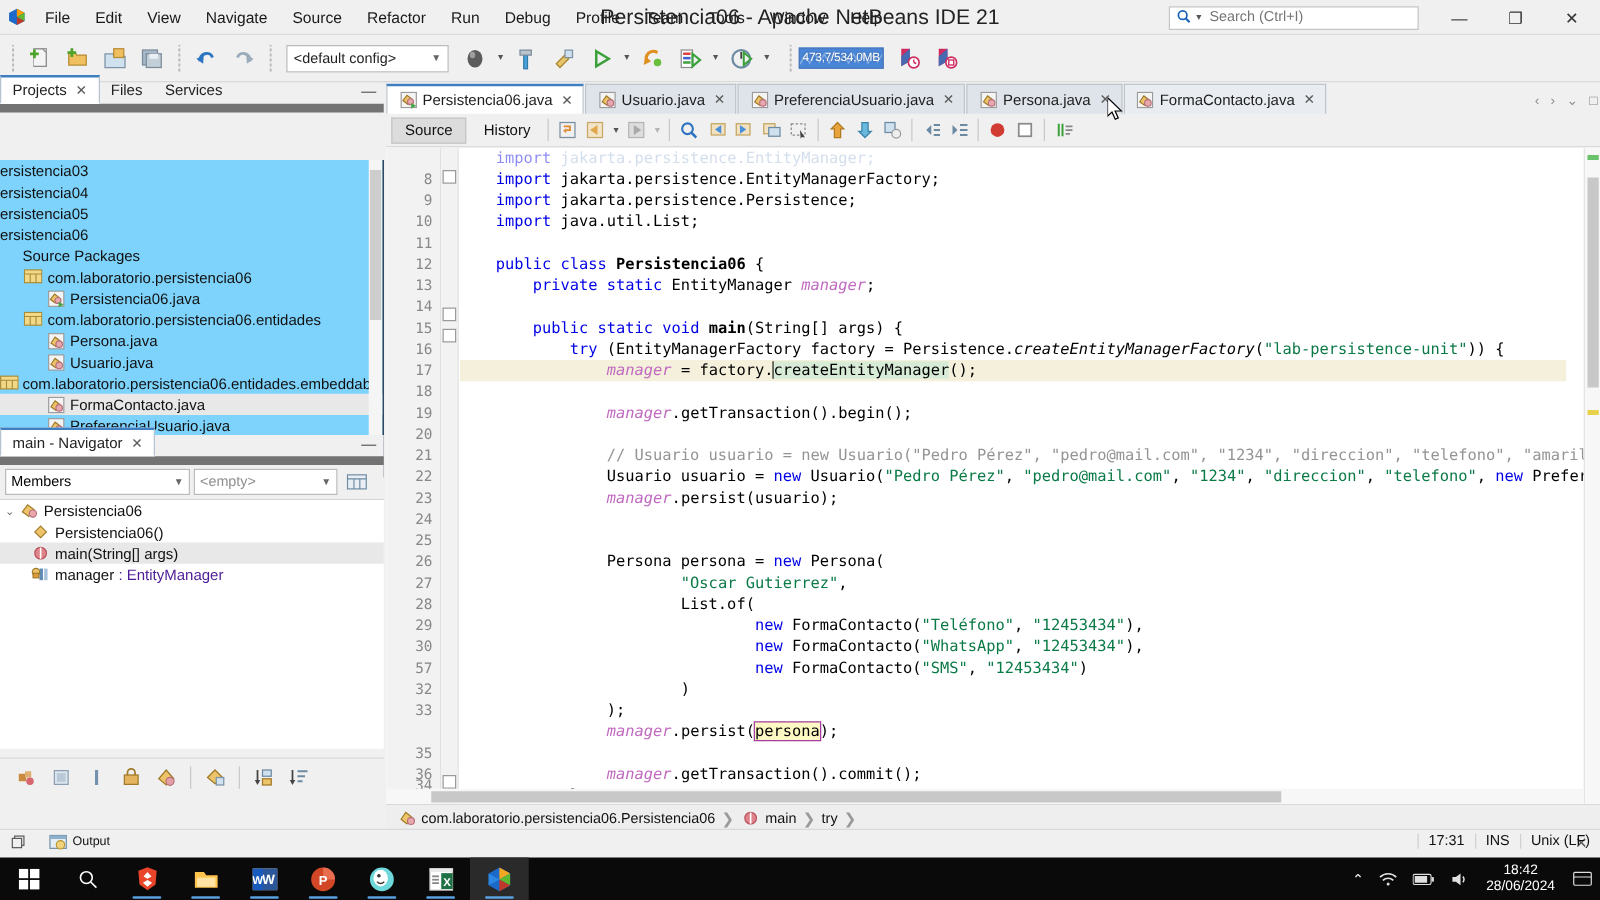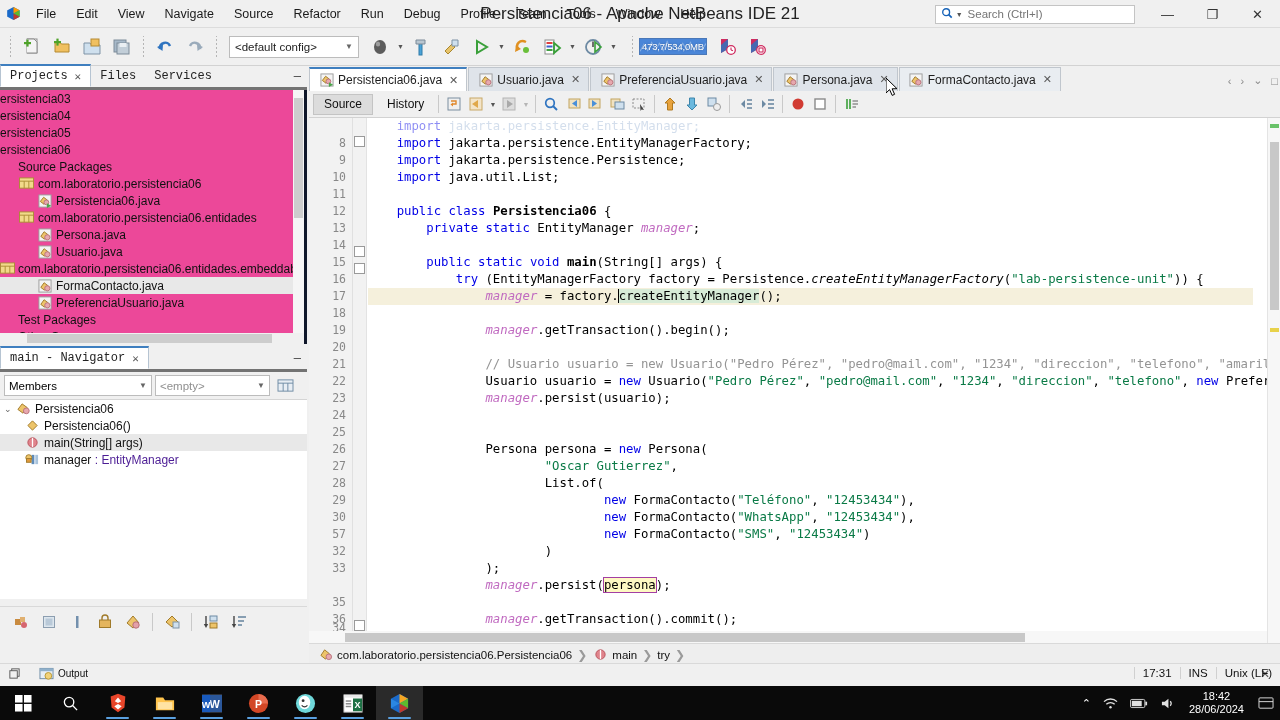--- a/index.html
+++ b/index.html
@@ -67,29 +67,29 @@
   .memgauge {
     width: 68px; height: 17px; border: 1px solid #4a78b8; background: #4a86d8;
     color: #fff; font-size: 9.5px; display: flex; align-items: center; justify-content: center;
     position: relative; overflow: hidden; letter-spacing: -0.2px;
   }
   .memgauge .spark { position:absolute; left:0; top:0; width:100%; height:100%; opacity:.55;}
   .memgauge span { position: relative; z-index: 2; text-shadow: 0 0 2px #2b5590; }
 
   
   .projpanel { position: absolute; left: 0; top: 66px; width: 307px; height: 278px; background: #f0f0f0; }
-  .tabstrip { display: flex; height: 24px; align-items: flex-end; border-bottom: 3px solid #737373; position: relative; font-family: Liberation Mono, monospace; }
+  .tabstrip { display: flex; height: 24px; align-items: flex-end; border-bottom: 7px solid #737373; position: relative; }
   .wtab {
     height: 23px; display: flex; align-items: center; padding: 0 9px; font-size: 12px; color: #222;
     background: transparent;
   }
   .wtab.active { background: #fff; border: 1px solid #b6c4d2; border-bottom-color: #fff; border-top: 2px solid #3f7fbf; }
   .wtab .x { margin-left: 7px; font-size: 11px; color: #5a5a5a; }
   .minbtn { position: absolute; right: 6px; bottom: 3px; font-size: 12px; color: #444; }
-  .treebox { background: #ec4899; height: 254px; position: relative; overflow: hidden; border-right: 3px solid #0f172a; }
+  .treebox { background: #7dd3fc; height: 254px; position: relative; overflow: hidden; border-right: 1px solid #0f172a; margin-top: 38px; }
   .trow { height: 17px; display: flex; align-items: center; font-size: 12px; color: #111; padding-left: 0; white-space: nowrap; }
   .trow.sel { background: #e8e8e8; }
   .ic { width: 17px; height: 16px; display: inline-flex; align-items: center; justify-content: center; margin-right: 3px; }
   .hscroll { position: absolute; bottom: 0; left: 0; width: 100%; height: 11px; background: #f0f0f0; }
   .hscroll .thumb { position: absolute; left: 27px; top: 1px; height: 9px; width: 245px; background: #cdcdcd; }
   .vscroll-t { position: absolute; right: 0; top: 0; width: 11px; height: 100%; background: #f5f5f5; }
   .vscroll-t .thumb { position: absolute; top: 8px; left: 1px; width: 9px; height: 120px; background: #cdcdcd; }
 
   
   .navpanel { position: absolute; left: 0; top: 348px; width: 307px; height: 288px; background: #f0f0f0; }

